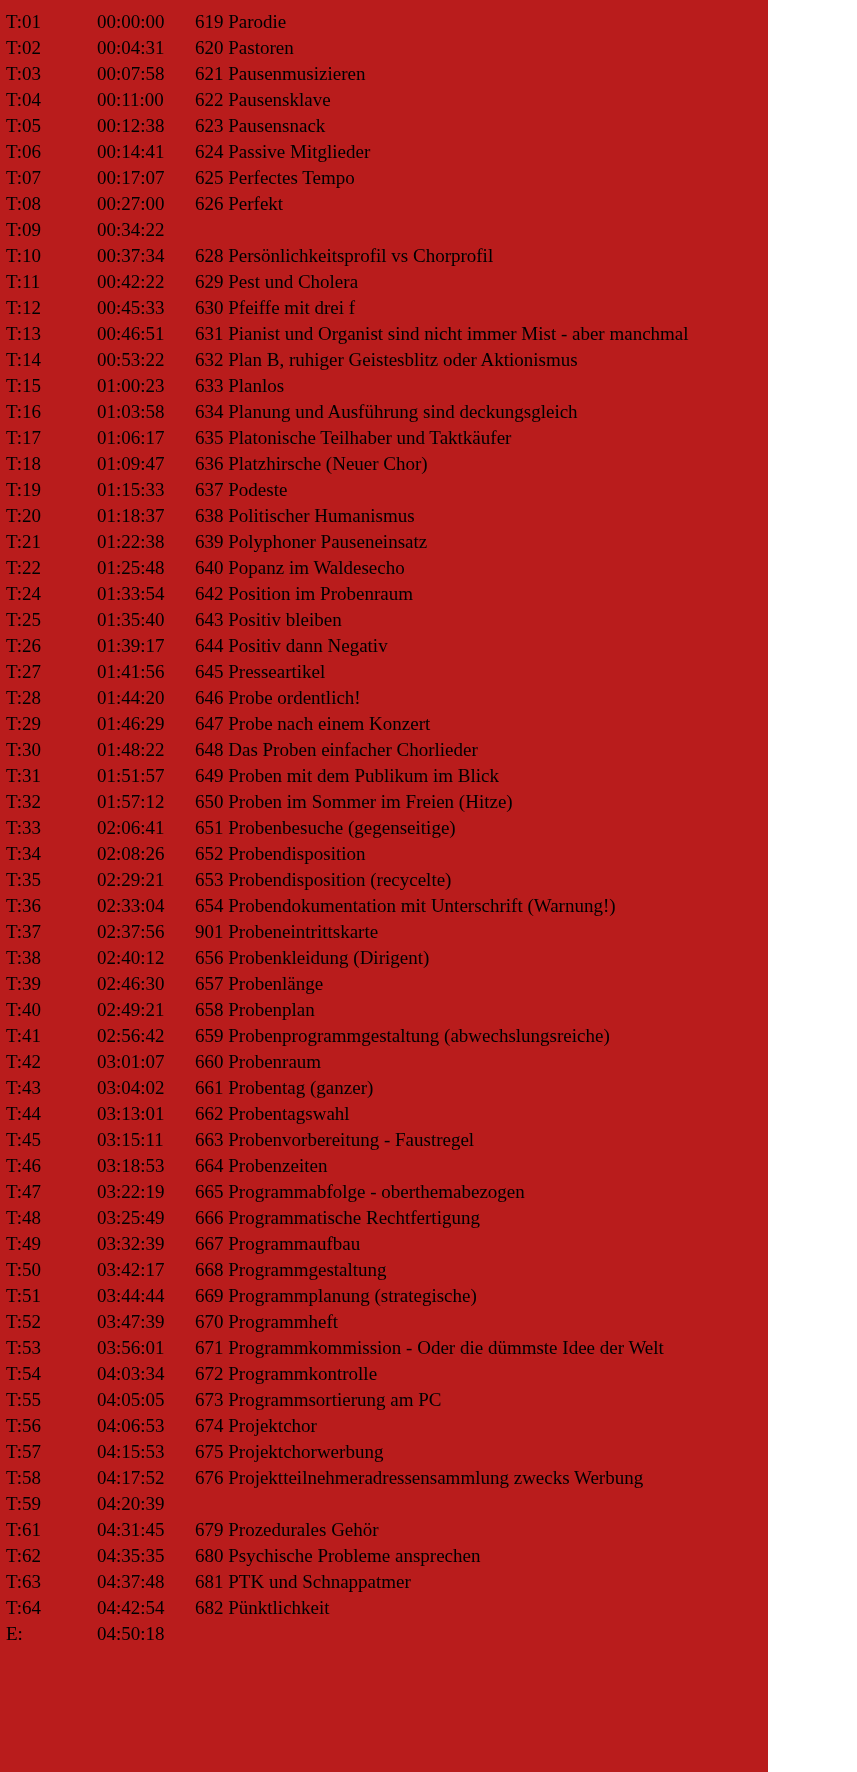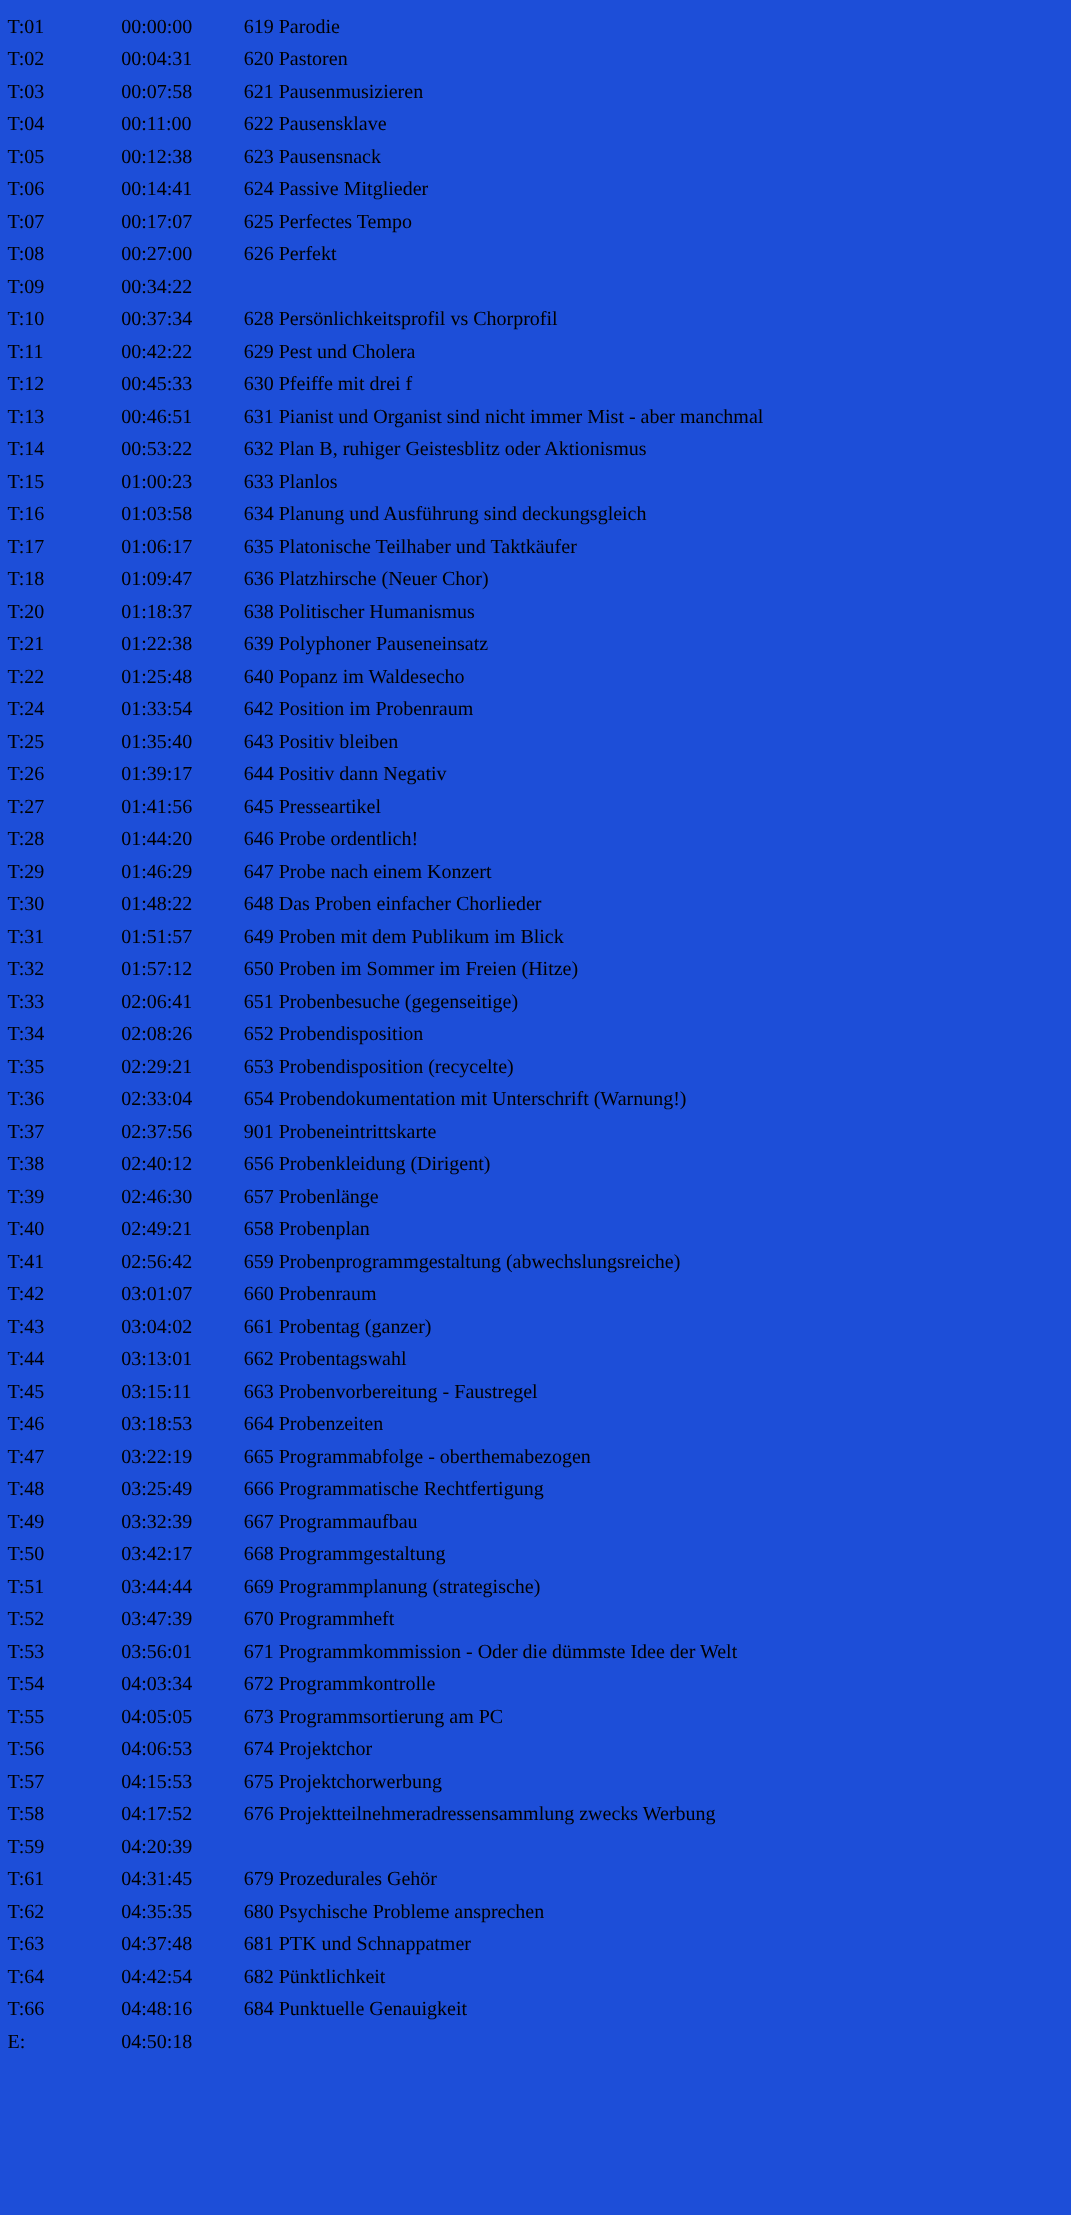--- a/index.html
+++ b/index.html
@@ -1,26 +1,26 @@
 <!DOCTYPE html>
 <html><head>
 <meta charset="utf-8">
 <style>
   html, body {
     margin: 0;
     padding: 0;
     background: #ffffff;
   }
   .page {
-    width: 857px;
+    width: 768px;
     height: 1772px;
-    background: #1d4ed8;
+    background: #b91c1c;
     overflow: hidden;
     font-family: "Liberation Serif", "DejaVu Serif", serif;
-    font-size: 16px;
+    font-size: 19px;
     color: #000000;
   }
   .track-list {
     padding: 9px 0 0 6px;
   }
   .row {
     display: flex;
     line-height: 26px;
     white-space: nowrap;
   }
@@ -124,20 +124,25 @@
         <span class="col-track">T:17</span>
         <span class="col-time">01:06:17</span>
         <span class="col-title">635 Platonische Teilhaber und Taktkäufer</span>
       </div>
       <div class="row">
         <span class="col-track">T:18</span>
         <span class="col-time">01:09:47</span>
         <span class="col-title">636 Platzhirsche (Neuer Chor)</span>
       </div>
       <div class="row">
+        <span class="col-track">T:19</span>
+        <span class="col-time">01:15:33</span>
+        <span class="col-title">637 Podeste</span>
+      </div>
+      <div class="row">
         <span class="col-track">T:20</span>
         <span class="col-time">01:18:37</span>
         <span class="col-title">638 Politischer Humanismus</span>
       </div>
       <div class="row">
         <span class="col-track">T:21</span>
         <span class="col-time">01:22:38</span>
         <span class="col-title">639 Polyphoner Pauseneinsatz</span>
       </div>
       <div class="row">
@@ -336,25 +341,20 @@
       </div>
       <div class="row">
         <span class="col-track">T:63</span>
         <span class="col-time">04:37:48</span>
         <span class="col-title">681 PTK und Schnappatmer</span>
       </div>
       <div class="row">
         <span class="col-track">T:64</span>
         <span class="col-time">04:42:54</span>
         <span class="col-title">682 Pünktlichkeit</span>
-      </div>
-      <div class="row">
-        <span class="col-track">T:66</span>
-        <span class="col-time">04:48:16</span>
-        <span class="col-title">684 Punktuelle Genauigkeit</span>
       </div>
       <div class="row">
         <span class="col-track">E:</span>
         <span class="col-time">04:50:18</span>
         <span class="col-title"></span>
       </div>
     </div>
 </div>
 
 </body></html>

